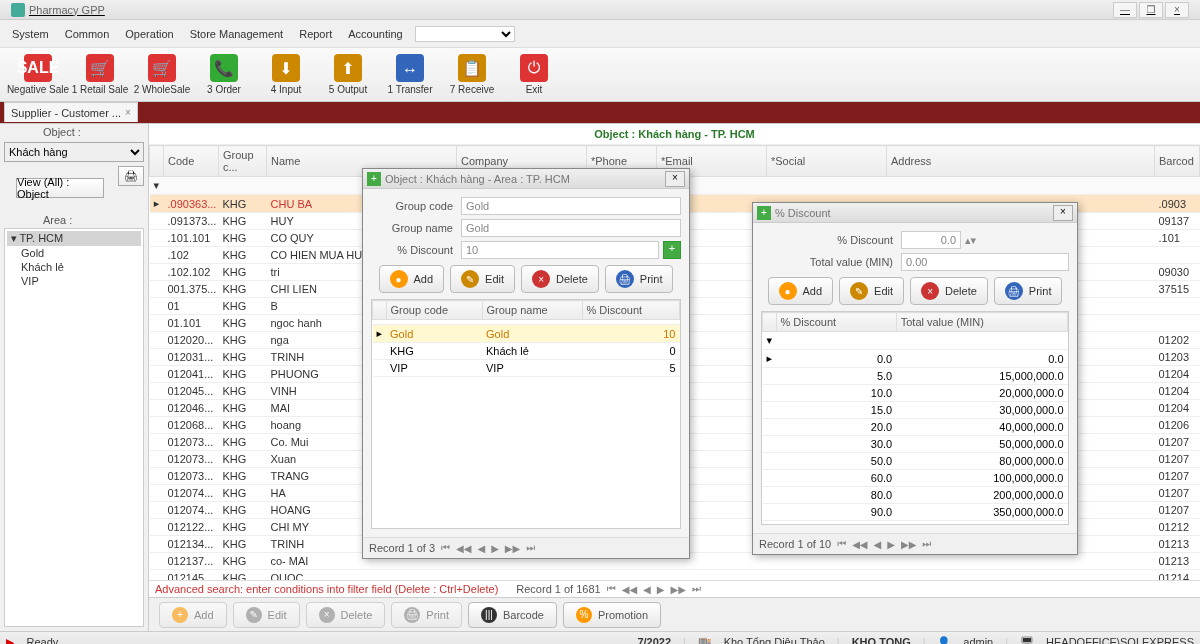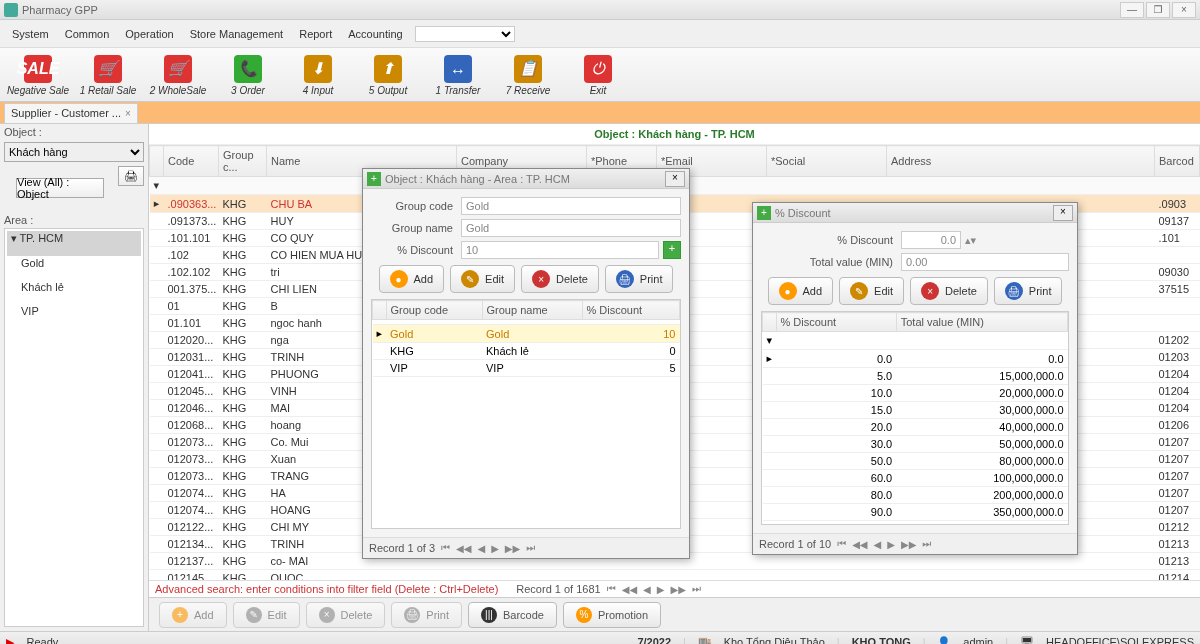--- a/index.html
+++ b/index.html
@@ -1,57 +1,57 @@
 <!DOCTYPE html>
 <html><head>
 <meta charset="utf-8">
 <style>
 * { margin: 0; padding: 0; box-sizing: border-box; font-family: Tahoma, Arial, sans-serif; font-size: 11px; }
 body { background: #e8e8e8; width: 1200px; height: 644px; overflow: hidden; position: relative; }
 
 
-.titlebar { height: 20px; background: linear-gradient(#f0f0f0, #e0e0e0); display: flex; align-items: center; padding: 0 4px; border-bottom: 1px solid #ccc; }
+.titlebar { height: 20px; background: linear-gradient(#f0f0f0, #e0e0e0); display: flex; align-items: center; padding: 0 11px; border-bottom: 1px solid #ccc; text-decoration: underline; }
 .titlebar .app-icon { width: 14px; height: 14px; background: #4a9; border-radius: 2px; margin-right: 4px; }
 .titlebar .title { flex: 1; color: #666; font-size: 11px; }
 .titlebar .win-btns { display: flex; gap: 2px; }
 .titlebar .win-btn { width: 24px; height: 16px; border: 1px solid #ccc; background: #f5f5f5; display: flex; align-items: center; justify-content: center; font-size: 10px; color: #666; cursor: pointer; }
 
 
 .menubar { height: 28px; background: #f0f0f0; display: flex; align-items: center; padding: 0 4px; border-bottom: 1px solid #ddd; }
 .menubar .menu-item { padding: 2px 8px; cursor: pointer; color: #333; }
 .menubar .dropdown { width: 100px; height: 16px; border: 1px solid #ccc; margin-left: 4px; background: #fff; }
 
 
-.toolbar { height: 54px; background: linear-gradient(#fafafa, #ececec); display: flex; align-items: flex-start; padding: 2px 8px; gap: 10px; border-bottom: 1px solid #ccc; font-style: italic; }
+.toolbar { height: 54px; background: linear-gradient(#fafafa, #ececec); display: flex; align-items: center; padding: 2px 8px; gap: 2px; border-bottom: 1px solid #ccc; }
 .tool-btn { display: flex; flex-direction: column; align-items: center; justify-content: center; width: 60px; height: 50px; cursor: pointer; border: 1px solid transparent; }
 .tool-btn .tool-icon { width: 28px; height: 28px; border-radius: 4px; display: flex; align-items: center; justify-content: center; font-size: 16px; color: #fff; }
 .tool-btn .tool-label { font-size: 10px; color: #333; margin-top: 2px; white-space: nowrap; }
 .icon-negsale { background: #d33; font-weight: bold; font-size: 9px; }
 .icon-retail { background: #d33; }
 .icon-wholesale { background: #d33; }
 .icon-order { background: #3a3; }
 .icon-input { background: #c80; }
 .icon-output { background: #c80; }
 .icon-transfer { background: #36b; }
 .icon-receive { background: #c80; }
 .icon-exit { background: #d33; }
 
 
-.tabstrip { height: 22px; background: #fdba74; display: flex; align-items: center; padding-left: 4px; border-bottom: 1px solid #ccc; }
+.tabstrip { height: 22px; background: #7f1d1d; display: flex; align-items: flex-start; padding-left: 4px; border-bottom: 1px solid #ccc; }
 .tab { height: 20px; background: #f5f5f5; border: 1px solid #ccc; border-bottom: none; padding: 2px 6px; display: flex; align-items: center; gap: 4px; color: #333; }
 .tab .tab-close { font-size: 10px; color: #888; cursor: pointer; }
 
 
 .main { display: flex; height: 507px; }
 .sidebar { width: 150px; background: #f0f0f0; border-right: 1px solid #ccc; display: flex; flex-direction: column; }
-.sidebar .side-label { padding: 2px 4px; color: #555; }
+.sidebar .side-label { padding: 2px 4px; color: #555; margin-left: 39px; }
 .sidebar select { margin: 2px 4px; height: 20px; border: 1px solid #aaa; }
 .sidebar .side-btn { margin: 2px 4px; height: 20px; border: 1px solid #aaa; background: linear-gradient(#fff,#eee); display: flex; align-items: center; justify-content: center; cursor: pointer; }
 .sidebar .tree { flex: 1; background: #fff; margin: 0 4px 4px 4px; border: 1px solid #ccc; padding: 2px; }
-.sidebar .tree-node { padding: 1px 2px 11px 14px; color: #333; cursor: pointer; }
+.sidebar .tree-node { padding: 1px 2px 1px 14px; color: #333; cursor: pointer; }
 .sidebar .tree-node.lvl0 { padding-left: 4px; }
 .sidebar .tree-node.sel { background: #d4d4d4; }
 
 .content { flex: 1; display: flex; flex-direction: column; background: #fff; position: relative; }
 .content-title { text-align: center; padding: 4px; color: #2a7a2a; font-weight: bold; border-bottom: 1px solid #eee; }
 .grid-wrap { flex: 1; overflow: hidden; position: relative; }
 
 table.grid { width: 100%; border-collapse: collapse; table-layout: fixed; }
 .grid th { background: linear-gradient(#f8f8f8,#ececec); border: 1px solid #ddd; padding: 3px 4px; text-align: left; color: #555; font-weight: normal; }
 .grid td { border-bottom: 1px solid #eee; padding: 2px 4px; color: #333; white-space: nowrap; overflow: hidden; }

